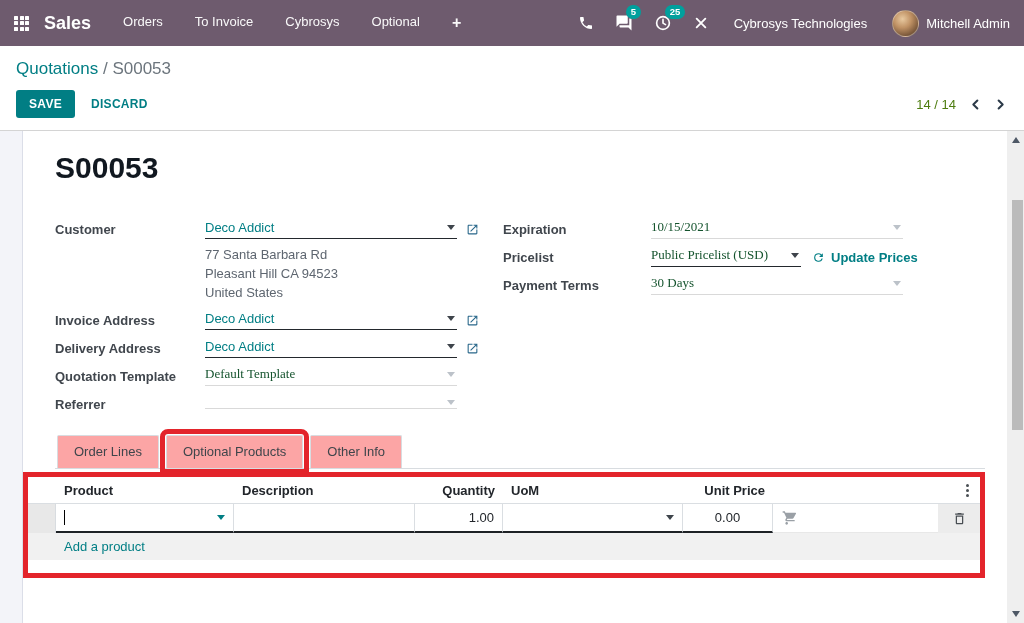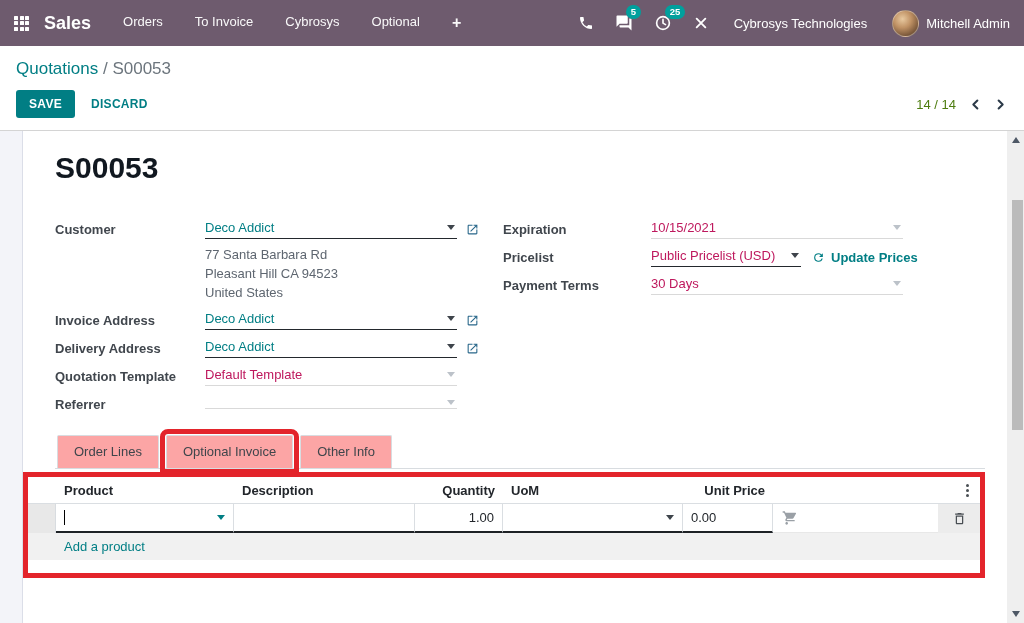--- a/index.html
+++ b/index.html
@@ -47,21 +47,21 @@
   .form-grid { display: grid; grid-template-columns: 420px 1fr; column-gap: 28px; align-items: start; }
   .frow { display: flex; align-items: center; min-height: 28px; font-size: 13px; }
   .flabel { flex: none; width: 150px; font-weight: bold; color: #40464d; }
   .col-r .flabel { width: 148px; }
   .fwidget { display: flex; align-items: center; flex: 1; }
   .fval { display: flex; align-items: center; width: 252px; padding: 0 2px 3px 0; cursor: text; }
   .fval.narrow { width: 150px; }
   .u-dark { border-bottom: 1px solid #23282d; }
   .u-light { border-bottom: 1px solid #d9d9d9; }
   .m2o { color: #017e84; }
-  .plain { color: #be185d; }
+  .plain { color: #14532d; font-family: Liberation Serif, serif; }
   .fval .grow { flex: 1; }
   .caret { width: 0; height: 0; border-left: 4px solid transparent; border-right: 4px solid transparent; border-top: 5px solid #3e444b; margin-left: 8px; cursor: pointer; }
   .caret.light { border-top-color: #bcc2c9; }
   .caret.teal { border-top-color: #017e84; }
   .ext { margin-left: 9px; display: flex; cursor: pointer; }
   .addr { margin-left: 150px; color: #5e6670; font-size: 13px; line-height: 19px; padding: 2px 0 4px; }
   .update-prices { display: flex; align-items: center; gap: 6px; margin-left: 11px; color: #017e84; font-weight: bold; font-size: 13px; cursor: pointer; }
   
   .tabs { display: flex; align-items: flex-end; margin-top: 17px; border-bottom: 1px solid #d8dce0; padding-left: 2px; }
   .tab { font-size: 13px; color: #3f454b; background: #fca5a5; border: 1px solid #d8dce0; border-bottom: none; border-radius: 2px 2px 0 0; padding: 8px 16px 9px; margin-right: 7px; cursor: pointer; position: relative; }
@@ -79,21 +79,21 @@
   .kebab { width: 22px; display: flex; flex-direction: column; align-items: center; gap: 2px; cursor: pointer; padding-right: 4px; }
   .kebab i { width: 3px; height: 3px; border-radius: 50%; background: #4a4f54; }
   .ol-row { display: flex; align-items: stretch; height: 29px; }
   .cell { display: flex; align-items: center; padding: 0 8px; border-right: 1px solid #dadee2; }
   .edit { border-bottom: 2px solid #1e2226; background: #fff; }
   .c-handle { width: 28px; background: #e8e8e8; border-right: 1px solid #d8dce0; cursor: grab; }
   .c-prod { width: 178px; cursor: text; }
   .c-desc { width: 181px; cursor: text; }
   .c-qty { width: 88px; justify-content: flex-end; cursor: text; }
   .c-uom { width: 180px; cursor: pointer; }
-  .c-price { width: 90px; justify-content: flex-start; cursor: text; }
+  .c-price { width: 90px; justify-content: center; cursor: text; }
   .c-cart { width: 34px; border-right: none; border-bottom: 1px solid #e8e8e8; justify-content: center; cursor: pointer; }
   .c-fill { flex: 1; border-right: none; border-bottom: 1px solid #e8e8e8; }
   .c-del { width: 42px; background: #ececec; display: flex; align-items: center; justify-content: center; cursor: pointer; }
   .cursor-bar { width: 1px; height: 15px; background: #000; }
   .c-prod .caret, .c-uom .caret { margin-left: auto; }
   .ol-add { height: 27px; background: #f1f1f1; display: flex; align-items: center; padding-left: 36px; color: #017e84; cursor: pointer; }
   .ol-space { height: 13px; background: #fff; }
 </style>
 </head>
 <body>
@@ -285,21 +285,21 @@
                 <span class="plain grow">30 Days</span>
                 <span class="caret light"></span>
               </span>
             </span>
           </div>
         </div>
       </div>
 
       <div class="tabs">
         <span class="tab">Order Lines</span>
-        <span class="tab active">Optional Invoice</span>
+        <span class="tab active">Optional Products</span>
         <span class="tab">Other Info</span>
       </div>
 
       <div class="table-annot">
         <div class="olist">
           <div class="ol-head">
             <span class="h-sp"></span>
             <span class="hc h-prod">Product</span>
             <span class="hc h-desc">Description</span>
             <span class="hc h-qty">Quantity</span>

